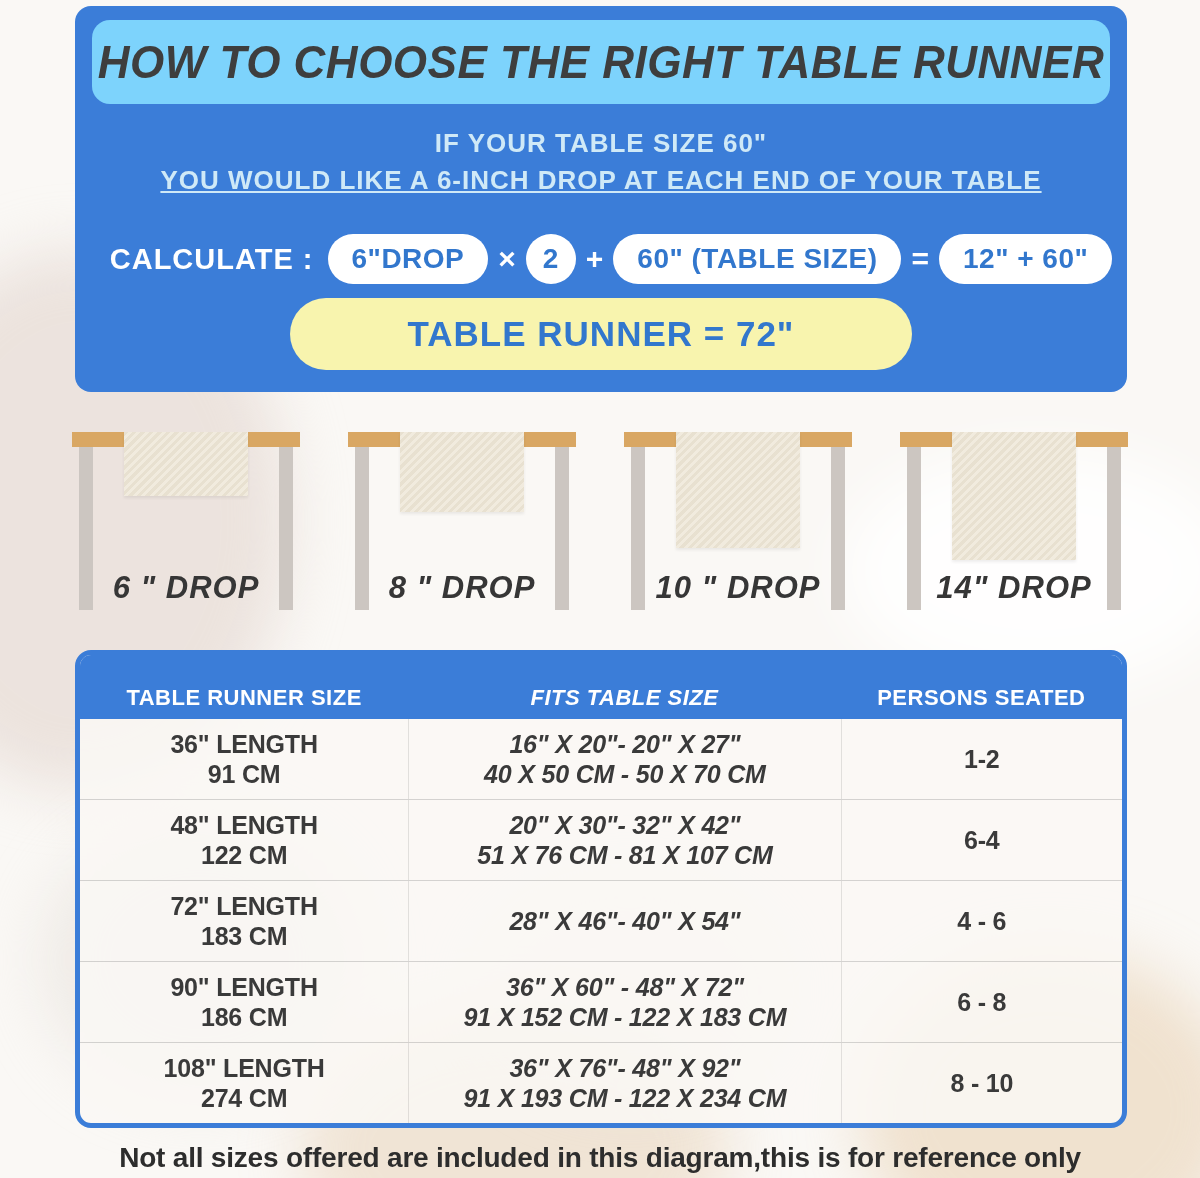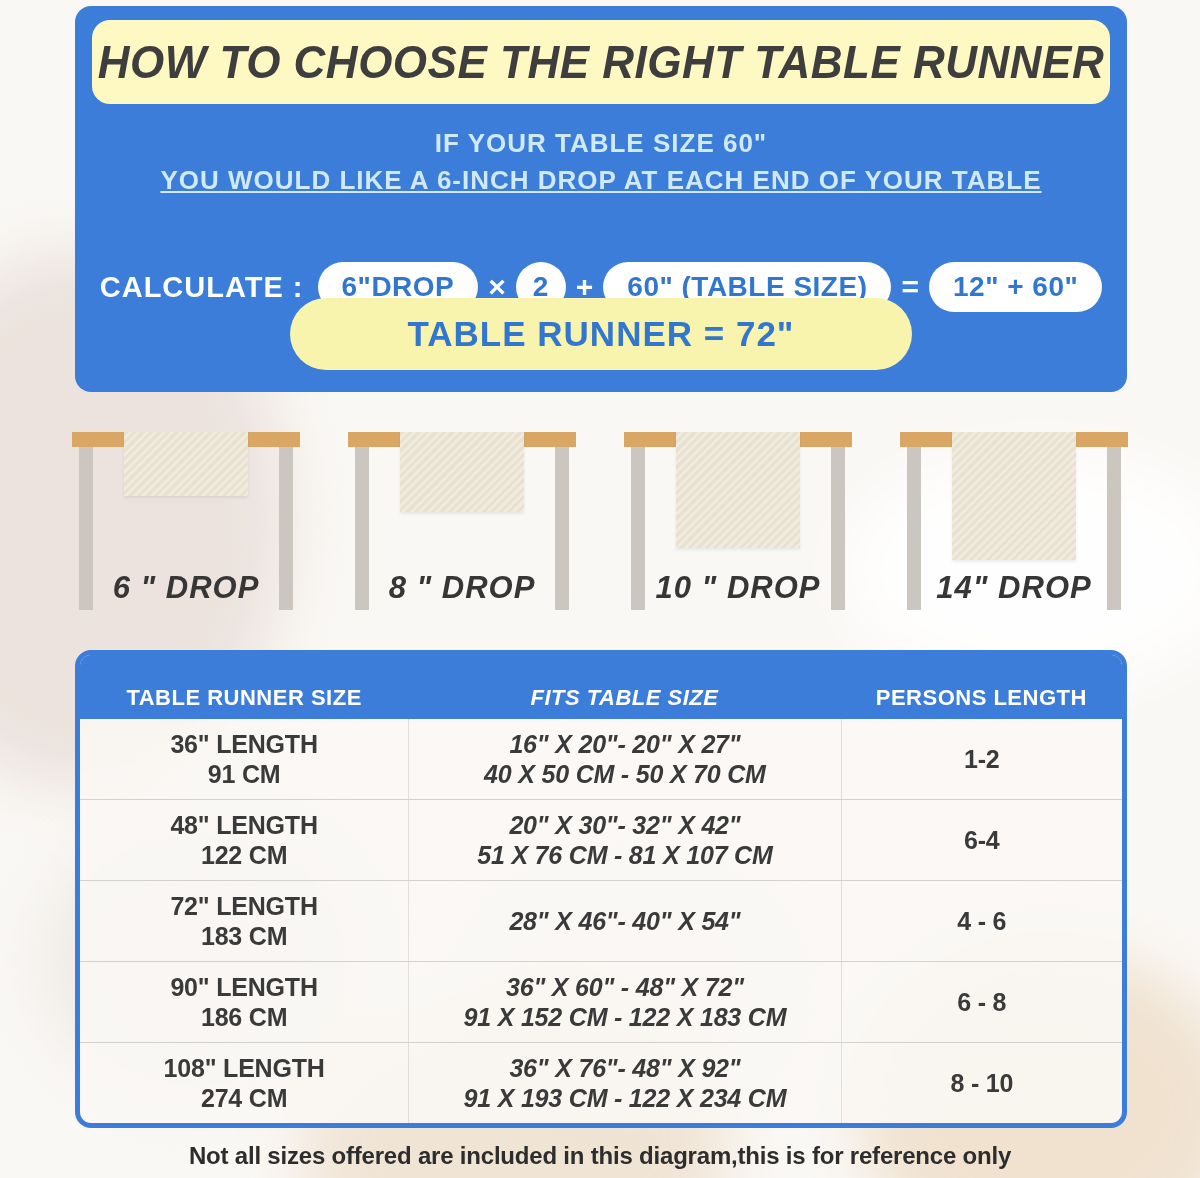--- a/index.html
+++ b/index.html
@@ -18,37 +18,37 @@
   #blob5 { left:840px; top:450px;  width:400px; height:240px; background:rgba(255,255,255,0.85); }
   #blob6 { left:480px; top:880px;  width:300px; height:220px; background:rgba(236,228,221,0.35); }
 
   
   .hero {
     position:absolute; left:75px; top:6px; width:1052px; height:386px;
     background:#3b7dd8; border-radius:16px;
   }
   .title-box {
     position:absolute; left:17px; top:14px; width:1018px; height:84px;
-    background:#fef9c3; border-radius:18px;
+    background:#7dd3fc; border-radius:18px;
     display:flex; align-items:center; justify-content:center;
   }
   .title-box h1 {
     margin:0; font-size:44px; font-weight:bold; font-style:italic;
     color:#3e3e3e; letter-spacing:0.5px; white-space:nowrap; transform:scaleY(1.06);
   }
   .sub {
     position:absolute; width:100%; text-align:center;
     color:#cfe9f7; font-weight:600; font-size:26px; letter-spacing:1px;
   }
   .sub1 { top:122px; }
   .sub2 { top:159px;text-decoration:underline; }
 
   .calc-row {
-    position:absolute; top:228px; left:0; width:100%;
-    display:flex; align-items:center; justify-content:center; gap:10px;margin-top:28px;
+    position:absolute; top:228px; left:10px; width:100%;
+    display:flex; align-items:center; justify-content:center; gap:10px;
   }
   .calc-label { color:#ffffff; font-size:29px; font-weight:800; letter-spacing:1px; margin-right:4px; }
   .pill {
     background:#ffffff; border-radius:26px; height:50px;
     display:flex; align-items:center; justify-content:center;
     color:#3277cd; font-weight:800; font-size:28px; padding:0 24px;
     letter-spacing:0.5px; white-space:nowrap; box-sizing:border-box;
   }
   .pill.circle { width:50px; min-width:50px; padding:0; border-radius:50%; }
   .op { color:#ffffff; font-size:30px; font-weight:800; }
@@ -102,21 +102,21 @@
   .trow + .trow { border-top:1px solid rgba(110,110,110,0.28); }
   .td {
     display:flex; flex-direction:column; justify-content:center;
     text-align:center; height:100%; box-sizing:border-box;
   }
   .td + .td { border-left:1px solid rgba(110,110,110,0.18); }
   .td span { font-size:25px; font-weight:bold; color:#3a3a3a; line-height:1.22; letter-spacing:-0.2px; }
 
   .footer-note {
     position:absolute; top:1142px; width:100%; text-align:center;
-    font-size:24px; font-weight:bold; color:#2d2d2d; letter-spacing:-0.2px;
+    font-size:28px; font-weight:bold; color:#2d2d2d; letter-spacing:-0.2px;
   }
 </style>
 </head>
 <body>
 
 <div class="bg-blob" id="blob1"></div>
 <div class="bg-blob" id="blob2"></div>
 <div class="bg-blob" id="blob3"></div>
 <div class="bg-blob" id="blob4"></div>
 <div class="bg-blob" id="blob5"></div>
@@ -171,21 +171,21 @@
     <div class="leg r"></div>
     <div class="runner"></div>
     <div class="drop-label">14" DROP</div>
   </div>
 </div>
 
 <div class="size-table">
   <div class="thead">
     <div class="th c1">TABLE RUNNER SIZE</div>
     <div class="th c2">FITS TABLE SIZE</div>
-    <div class="th c3">PERSONS LENGTH</div>
+    <div class="th c3">PERSONS SEATED</div>
   </div>
   <div class="tbody">
     <div class="trow">
       <div class="td c1">
         <span>36" LENGTH</span>
         <span>91 CM</span>
       </div>
       <div class="td c2">
         <span>16" X 20"- 20" X 27"</span>
         <span>40 X 50 CM - 50 X 70 CM</span>

